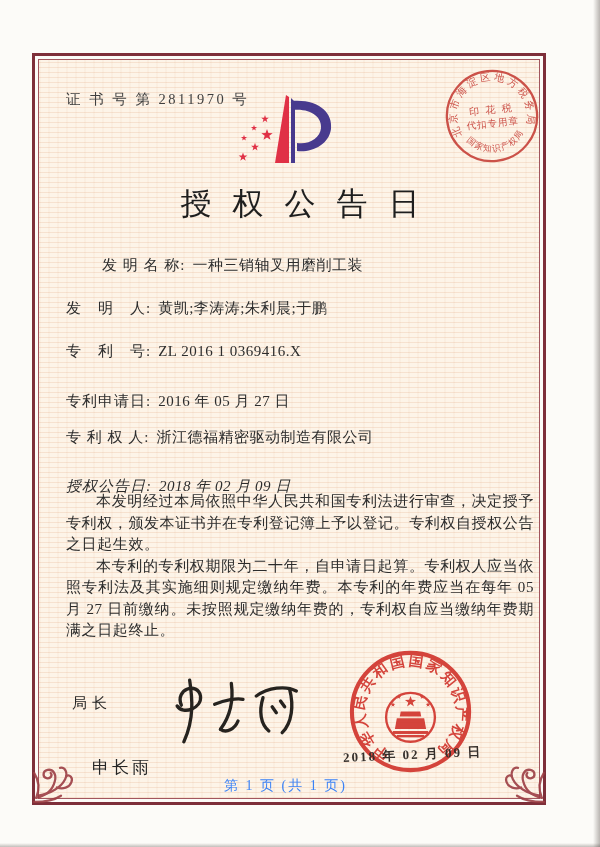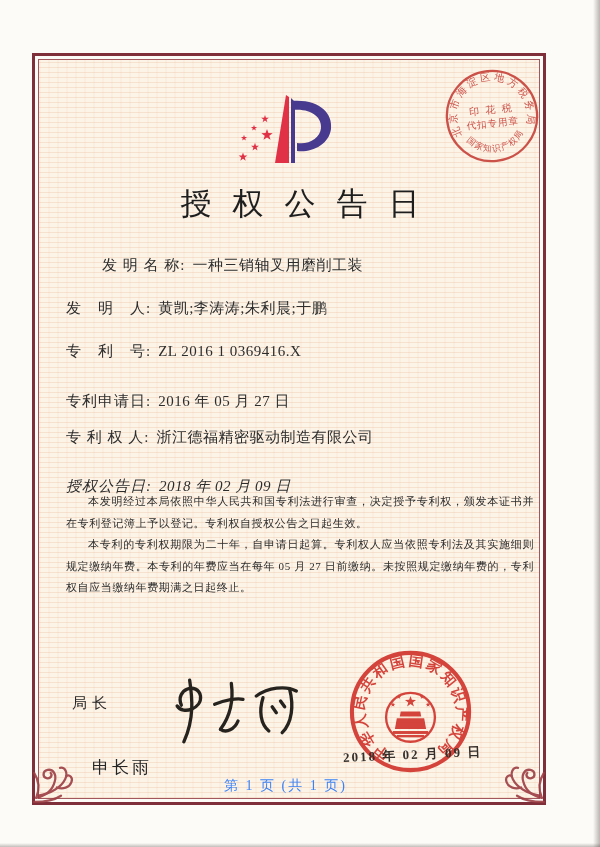--- a/index.html
+++ b/index.html
@@ -38,21 +38,21 @@
   .title { position:absolute; left:0; top:183px; width:600px; text-align:center;
     font-size:31px; letter-spacing:21px; text-indent:21px; color:#1e1e1e; font-weight:500; }
 
   .field-row { position:absolute; left:66px; white-space:nowrap; color:#2d2d2d; font-size:15px; }
   .field-label { display:inline-block; white-space:pre; letter-spacing:1px; }
   .field-value { margin-left:7px; letter-spacing:0.5px; }
   .fr0 { top:256px;margin-left:36px; } .fr1 { top:299px; } .fr2 { top:342px; }
   .fr3 { top:385px;margin-top:7px; } .fr4 { top:428px; } .fr5 { top:477px;font-style:italic; }
 
   .body-text { position:absolute; left:66px; top:491px; width:468px;
-    font-size:11px; line-height:21.5px; text-align:justify; color:#2c2c2c; }
+    font-size:15px; line-height:21.5px; text-align:justify; color:#2c2c2c; }
   .body-text p { margin:0; text-indent:2em; letter-spacing:0.6px; }
 
   .director-label { position:absolute; left:72px; top:694px; font-size:15px;
     letter-spacing:5px; color:#262626; }
   .director-name { position:absolute; left:72px; top:756px; font-size:17px;
     letter-spacing:3px; color:#262626;margin-left:20px; }
   .signature { position:absolute; left:158px; top:672px; }
 
   .main-seal { position:absolute; left:348px; top:649px; opacity:0.95; }
   .seal-date { position:absolute; left:343px; top:745px; width:180px;
@@ -89,20 +89,21 @@
   <svg class="corner-flourish corner-br" viewBox="0 0 60 60">
     <g fill="none" stroke="#9c3e44" stroke-width="2.2" stroke-linecap="round">
       <path d="M6,54 C16,52 22,46 24,38 C26,31 22,26 17,27 C12,28 12,34 16,35 C20,36 22,32 20,30"></path>
       <path d="M6,54 C10,44 8,36 4,30"></path>
       <path d="M8,52 C20,50 30,44 34,36 C37,30 34,24 29,25"></path>
       <path d="M26,44 C32,46 38,44 40,39 C42,34 38,31 35,33"></path>
       <path d="M4,58 C14,58 24,56 30,52"></path>
     </g>
   </svg>
 
+  <div class="cert-no">证 书 号 第 2811970 号</div>
 
   <svg class="logo" width="110" height="82" viewBox="0 0 110 82">
     <g fill="#e03146">
       <use href="#star5" transform="translate(34,28) scale(4)"></use>
       <use href="#star5" transform="translate(23,37) scale(3.2)"></use>
       <use href="#star5" transform="translate(36,44) scale(6)"></use>
       <use href="#star5" transform="translate(13,47) scale(3.2)"></use>
       <use href="#star5" transform="translate(24,56) scale(4.2)"></use>
       <use href="#star5" transform="translate(12,66) scale(4.6)"></use>
     </g>

